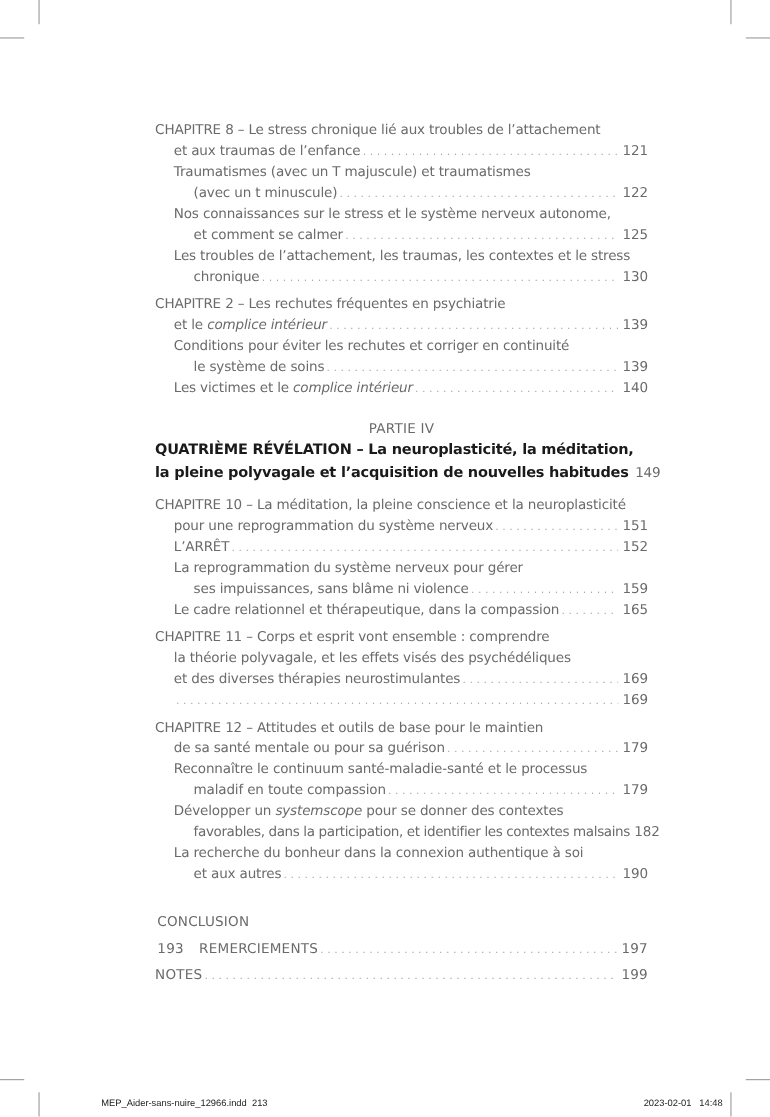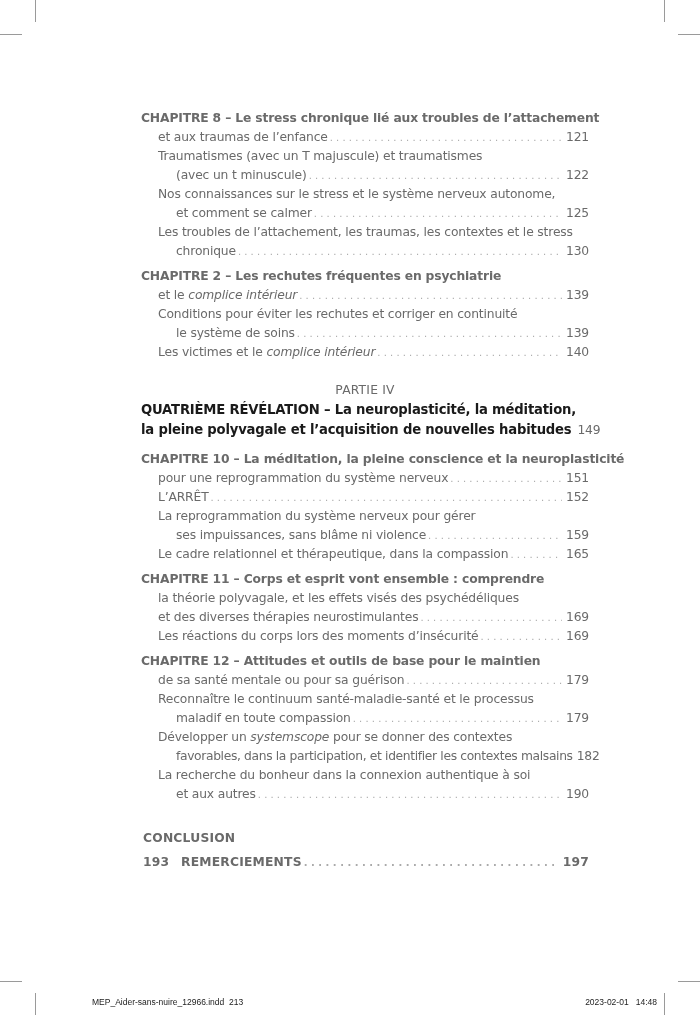--- a/index.html
+++ b/index.html
@@ -4,21 +4,21 @@
 <style>
   html, body { margin:0; padding:0; background:#fff; }
   body { width:700px; height:1015px; position:relative; overflow:hidden; font-family:"DejaVu Sans", sans-serif; }
   .crop { position:absolute; background:#9a9a9a; }
   .toc { position:absolute; left:141px; top:109px; width:448px; color:#6a6a6a; font-size:12.3px; font-weight:normal; letter-spacing:-0.15px; }
   .line { position:relative; height:19px; line-height:19px; white-space:nowrap; display:flex; align-items:baseline; }
   .line .txt { flex:0 0 auto; }
   .line .dots { flex:1 1 auto; overflow:hidden; color:#aaa; margin:0 4px 0 2px; letter-spacing:1.6px; font-size:10px; }
   .line .dots::before { content:". . . . . . . . . . . . . . . . . . . . . . . . . . . . . . . . . . . . . . . . . . . . . . . . . . . . . . . . . . . . . . . . . . . . . . . . . . . . . ."; letter-spacing:0; }
   .line .pg { flex:0 0 auto; text-align:right; min-width:20px; }
-  .i0 { padding-left:0;font-weight:bold; }
+  .i0 { padding-left:0; }
   .i1 { padding-left:17px; }
   .i2 { padding-left:35px; }
   .gap { height:6px; }
   .gap-big { height:19px; }
   em { font-style:italic; }
   .part-label { height:19px; line-height:19px; color:#6a6a6a;text-align:center; }
   .rev { color:#1a1a1a; font-weight:bold; font-size:13.2px; letter-spacing:-0.2px; }
   .rev .pg { color:#6a6a6a; font-weight:normal; font-size:12.3px; }
   .rev .dots { color:#bbb; }
   .upper { letter-spacing:0.2px; }
@@ -143,21 +143,20 @@
     </div>
   <div class="line i1">
       <span class="txt">la théorie polyvagale, et les effets visés des psychédéliques</span>
     </div>
   <div class="line i1">
       <span class="txt">et des diverses thérapies neurostimulantes</span>
       <span class="dots"></span>
       <span class="pg">169</span>
     </div>
   <div class="line i1">
-      <span class="txt">Les réactions du corps lors des moments d’insécurité</span>
       <span class="dots"></span>
       <span class="pg">169</span>
     </div>
 
   <div class="gap"></div>
 
   <div class="line i0">
       <span class="txt">CHAPITRE 12 – Attitudes et outils de base pour le maintien</span>
     </div>
   <div class="line i1">
@@ -194,20 +193,25 @@
 
   <div class="line i0 upper" style="height:24px;line-height:24px;flex-direction:column;">
       <span class="txt">CONCLUSION</span>
       <span class="dots"></span>
       <span class="pg">193</span>
     </div>
   <div class="line i0 upper" style="height:24px;line-height:24px;margin-left:40px;">
       <span class="txt">REMERCIEMENTS</span>
       <span class="dots"></span>
       <span class="pg">197</span>
+    </div>
+  <div class="line i0 upper" style="height:24px;line-height:24px;">
+      <span class="txt">NOTES</span>
+      <span class="dots"></span>
+      <span class="pg">199</span>
     </div>
 </div>
 
 <div class="footer" style="left:48px;">
   <span>MEP_Aider-sans-nuire_12966.indd</span>&nbsp;&nbsp;<span>213</span>
 </div>
 <div class="footer" style="right:43px;">
   <span>2023-02-01</span>&nbsp;&nbsp;&nbsp;<span>14:48</span>
 </div>
 

